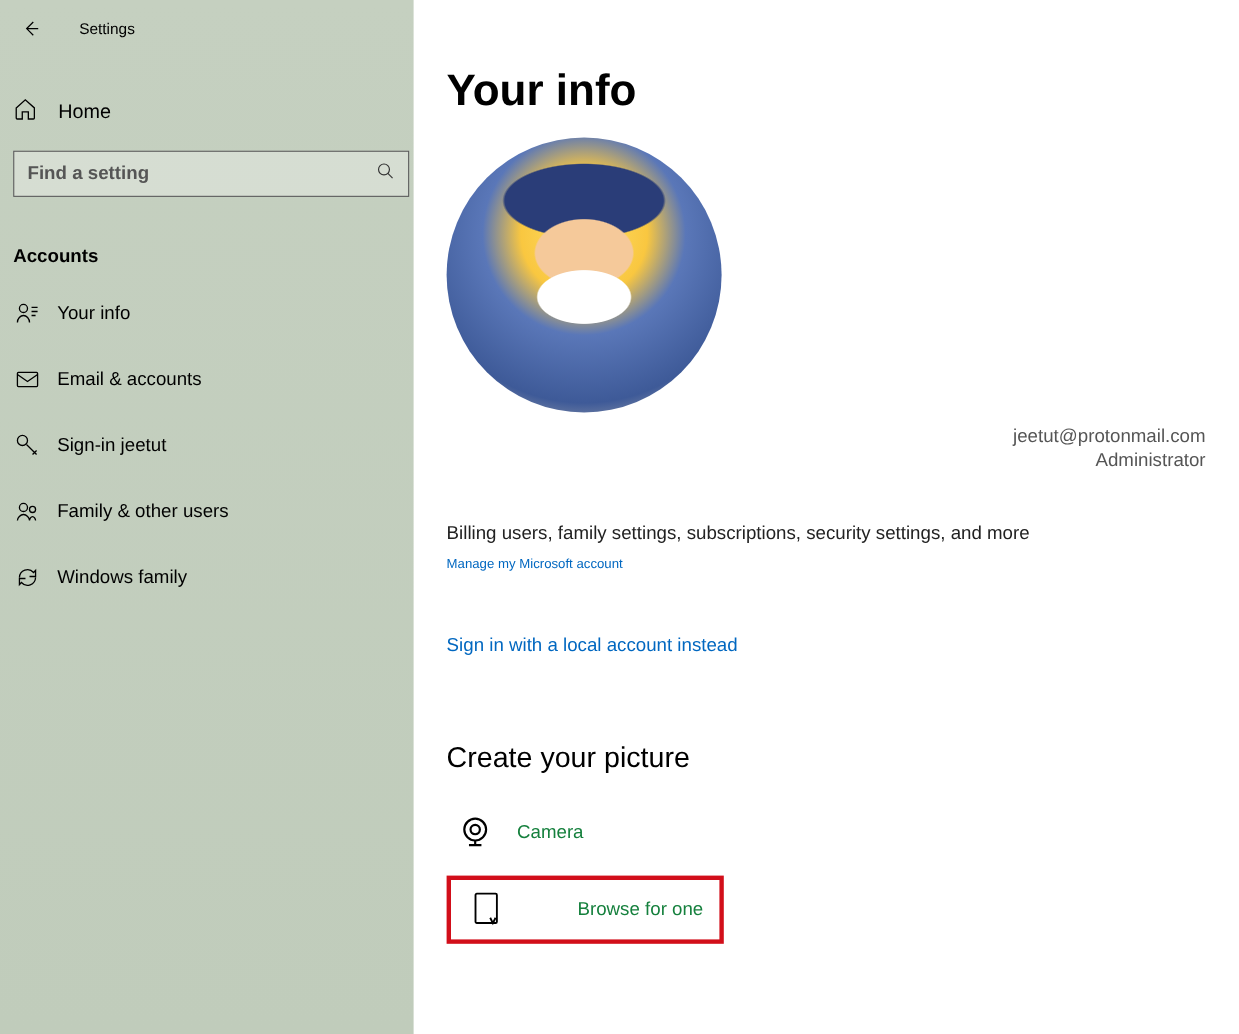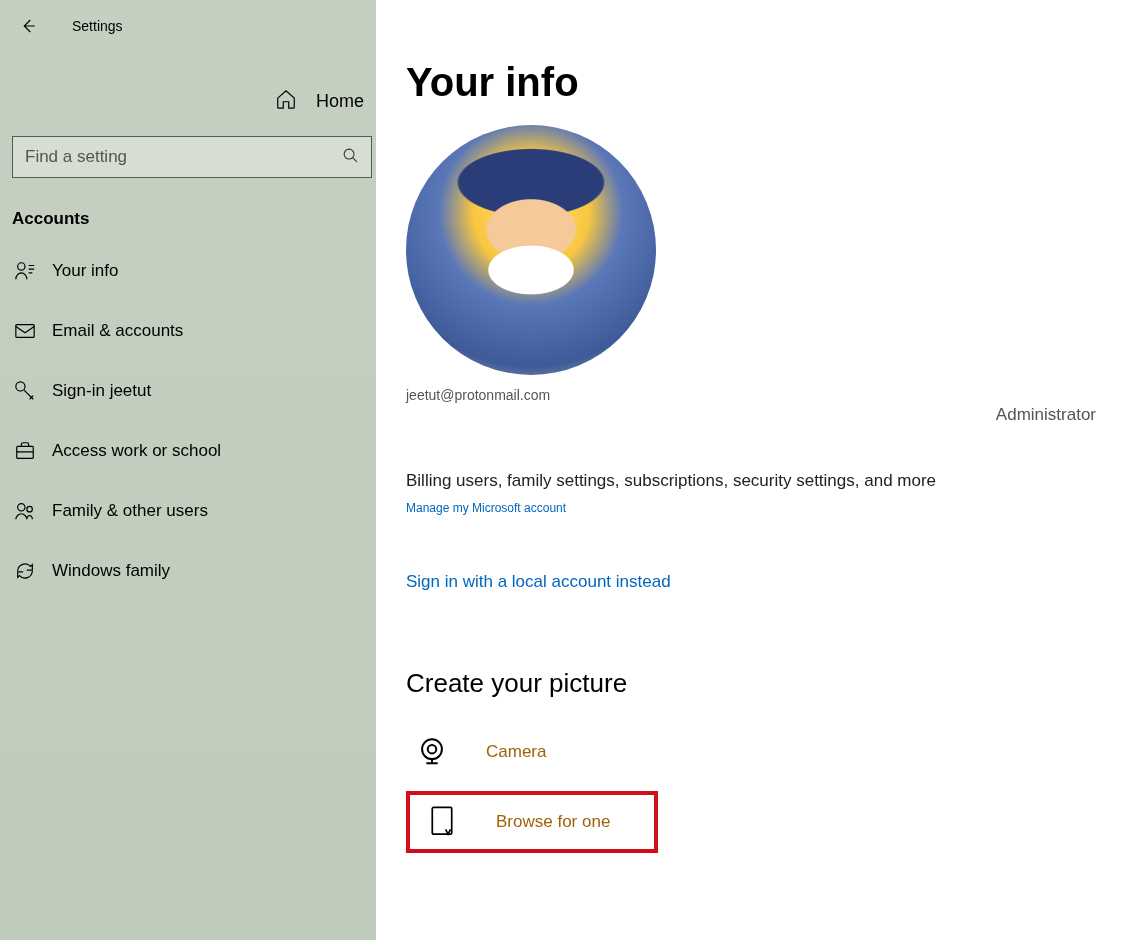--- a/index.html
+++ b/index.html
@@ -25,47 +25,47 @@
       padding-left: 18px;
     }
     .back-arrow { width: 20px; height: 20px; display:flex; align-items:center; justify-content:center; cursor:pointer;}
     .header-title { font-size: 14px; margin-left: 34px; color:#000;}
     .home-row {
       display: flex;
       align-items: center;
       padding: 12px 12px 12px 12px;
       margin-top: 30px;
       cursor: pointer;
-      justify-content: flex-end;
     }
     .home-row svg { margin-left: 0;}
     .home-label { font-size: 18px; margin-left: 19px; color:#000;}
     .search-wrap {
       margin: 10px 12px 0 12px;
       border: 1px solid #5a5a5a;
       background: rgba(255,255,255,0.3);
       height: 42px;
       display: flex;
       align-items: center;
       padding: 0 12px;
       width: 360px;
     }
     .search-input {
       flex: 1;
       border: none;
       background: transparent;
       font-size: 17px;
       color: #444;
       outline: none;
+      font-weight: bold;
     }
     .search-input::placeholder { color:#555;}
     .section-title {
       font-size: 17px;
       font-weight: 600;
-      padding: 31px 12px 12px 12px;
+      padding: 44px 12px 12px 12px;
       color:#000;
     }
     .nav-item {
       display: flex;
       align-items: center;
       height: 60px;
       padding-left: 12px;
       cursor:pointer;
     }
     .nav-item-icon {
@@ -106,48 +106,48 @@
         radial-gradient(ellipse 70px 40px at 50% 58%, #fff 0 60%, transparent 62%),
         radial-gradient(ellipse 80px 55px at 50% 42%, #f5c99a 0 55%, transparent 57%),
         radial-gradient(ellipse 120px 55px at 50% 23%, #2a3d78 0 60%, transparent 62%);
     }
     .user-name {
       font-size: 27px;
       font-weight: 700;
       color:#000;
       margin-top: 10px;
     }
-    .user-email { font-size: 14px; color:#555; margin-top: 4px;}
+    .user-email { font-size: 17px; color:#555; margin-top: 4px; text-align: right;}
     .user-role { font-size: 17px; color:#555; margin-top: 2px; text-align: right;}
     .info-text { font-size: 17px; color:#222; margin-top: 46px;}
     .link { font-size: 12px; color:#0067c0; cursor:pointer; margin-top: 10px; display:inline-block;}
     .link2 { font-size: 17px; color:#0067c0; cursor:pointer; margin-top: 56px; display:inline-block;}
     .sub-heading {
       font-size: 26px;
       font-weight: 400;
       color:#000;
       margin-top: 76px;
     }
     .pic-option {
       display:flex;
       align-items:center;
       height: 66px;
       margin-top: 20px;
       cursor:pointer;
       padding-left: 6px;
     }
     .pic-option-icon { width: 40px; display:flex;justify-content:center;align-items:center;}
-    .pic-option-label { font-size: 17px; margin-left: 34px; color:#a16207;text-align:center;}
+    .pic-option-label { font-size: 17px; margin-left: 18px; color:#15803d;text-align:center;}
     .highlighted {
       border: 4px solid #d20e1a;
       width: 252px;
       margin-top: 6px;
       padding: 10px 6px 10px 6px;
     }
-    .highlighted .pic-option { margin-top: 0; height:auto;}
+    .highlighted .pic-option { margin-top: 0; height:auto;gap:45px;}
   </style>
 </head>
 <body>
 
 <div class="sidebar">
   <div class="header-row">
     <div class="back-arrow">
       <svg width="18" height="18" viewBox="0 0 24 24" fill="none" stroke="#000" stroke-width="1.5">
           <path d="M15 4l-8 8 8 8M7 12h14"></path>
         </svg>
@@ -196,29 +196,20 @@
     <span class="nav-item-label">Email &amp; accounts</span>
   </div>
   <div class="nav-item">
     <span class="nav-item-icon">
       <svg width="22" height="22" viewBox="0 0 24 24" fill="none" stroke="#000" stroke-width="1.3">
           <circle cx="7" cy="7" r="5"></circle>
           <path d="M11 11l10 10M17 21l3-3M19 19l2-2"></path>
         </svg>
     </span>
     <span class="nav-item-label">Sign-in jeetut</span>
-  </div>
-  <div class="nav-item">
-    <span class="nav-item-icon">
-      <svg width="22" height="22" viewBox="0 0 24 24" fill="none" stroke="#000" stroke-width="1.3">
-          <rect x="3" y="7" width="18" height="13" rx="1"></rect>
-          <path d="M8 7V5a2 2 0 012-2h4a2 2 0 012 2v2M3 13h18"></path>
-        </svg>
-    </span>
-    <span class="nav-item-label">Access work or school</span>
   </div>
   <div class="nav-item">
     <span class="nav-item-icon">
       <svg width="22" height="22" viewBox="0 0 24 24" fill="none" stroke="#000" stroke-width="1.3">
           <circle cx="8" cy="8" r="4"></circle>
           <circle cx="17" cy="10" r="3"></circle>
           <path d="M2 21c0-3 3-6 6-6s6 3 6 6M14 21c0-2 1.5-4 3-4s3 2 3 4"></path>
         </svg>
     </span>
     <span class="nav-item-label">Family &amp; other users</span>

